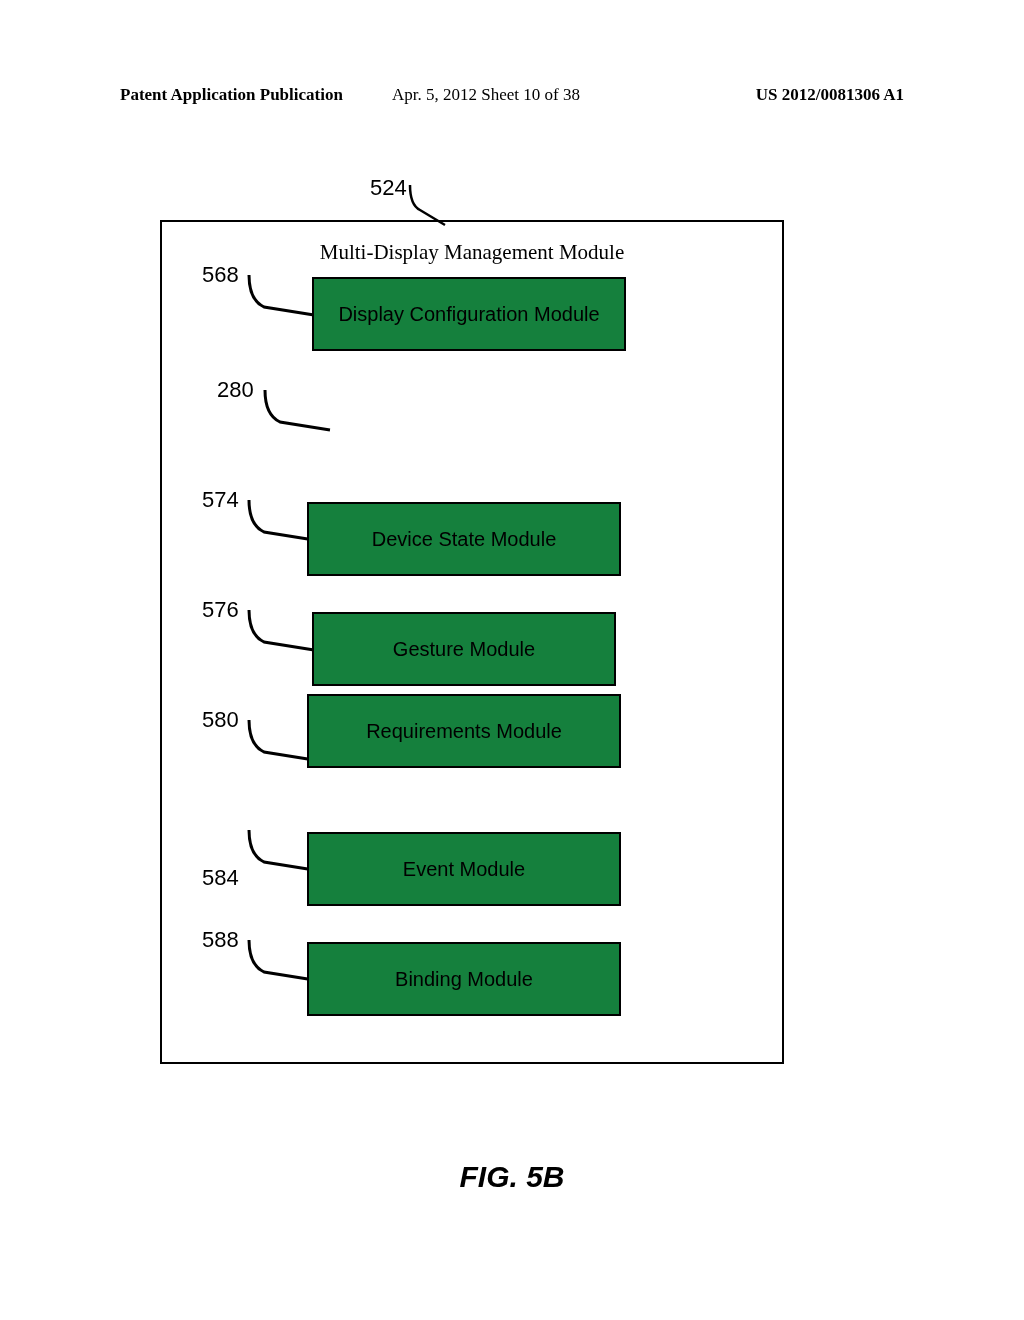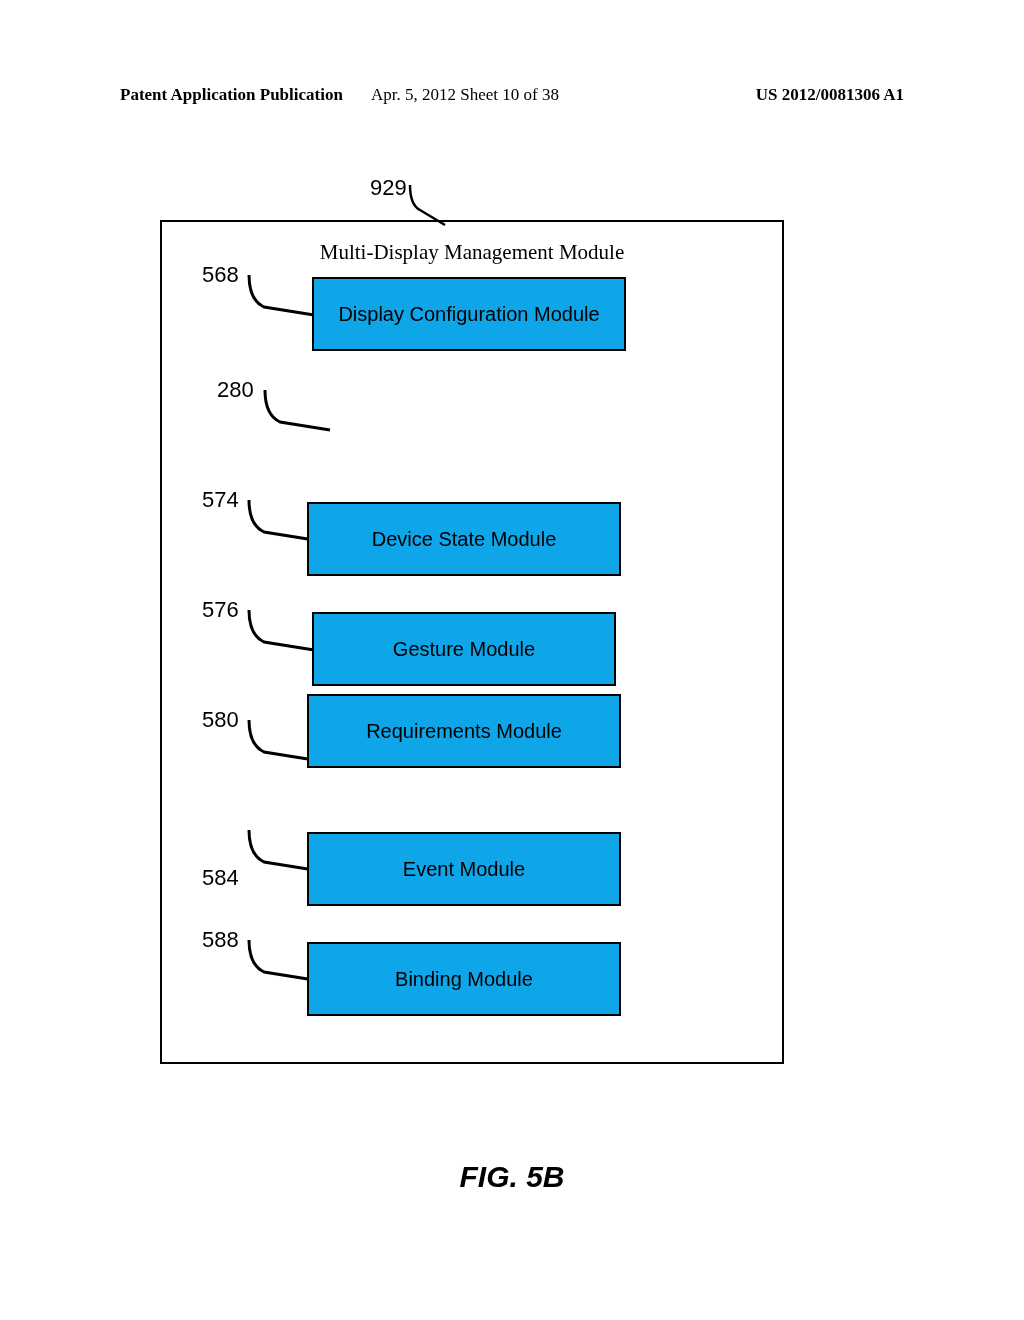--- a/index.html
+++ b/index.html
@@ -17,21 +17,21 @@
     left: 120px;
     right: 120px;
     font-size: 17px;
   }
   .header .left {
     font-weight: bold;
     font-family: "Times New Roman", serif;
   }
   .header .mid {
     position: absolute;
-    left: 251px;
+    left: 272px;
     top: 0;
     font-family: "Times New Roman", serif;
   }
   .header .right {
     position: absolute;
     right: 0;
     top: 0;
     font-weight: bold;
     font-family: "Times New Roman", serif;
     text-align: right;
@@ -51,21 +51,21 @@
     font-family: Liberation Serif, serif;
   }
   .module-box {
     position: absolute;
     border: 2px solid #000;
     text-align: center;
     font-size: 20px;
     display: flex;
     align-items: center;
     justify-content: center;
-    background: #0ea5e9;
+    background: #15803d;
   }
   .ref-label {
     position: absolute;
     font-size: 22px;
   }
   .lead {
     position: absolute;
   }
   .fig-caption {
     position: absolute;
@@ -80,21 +80,21 @@
 </style>
 </head>
 <body>
 
 <div class="header">
   <span class="left">Patent Application Publication</span>
   <span class="mid">Apr. 5, 2012   Sheet 10 of 38</span>
   <span class="right">US 2012/0081306 A1</span>
 </div>
 
-<div class="ref-label" style="top:175px; left:370px;">929</div>
+<div class="ref-label" style="top:175px; left:370px;">524</div>
 <svg class="lead" style="top:175px; left:405px;" width="60" height="55">
   <path d="M5 10 Q5 30 15 35 L40 50" stroke="#000" stroke-width="2.5" fill="none"></path>
 </svg>
 
 <div class="diagram">
   <div class="diagram-title">Multi-Display Management Module</div>
 
   <div class="ref-label" style="top:40px; left:40px;">568</div>
   <svg class="lead" style="top:43px; left:82px;" width="75" height="55">
     <path d="M5 10 Q5 35 20 42 L70 50" stroke="#000" stroke-width="3" fill="none"></path>

